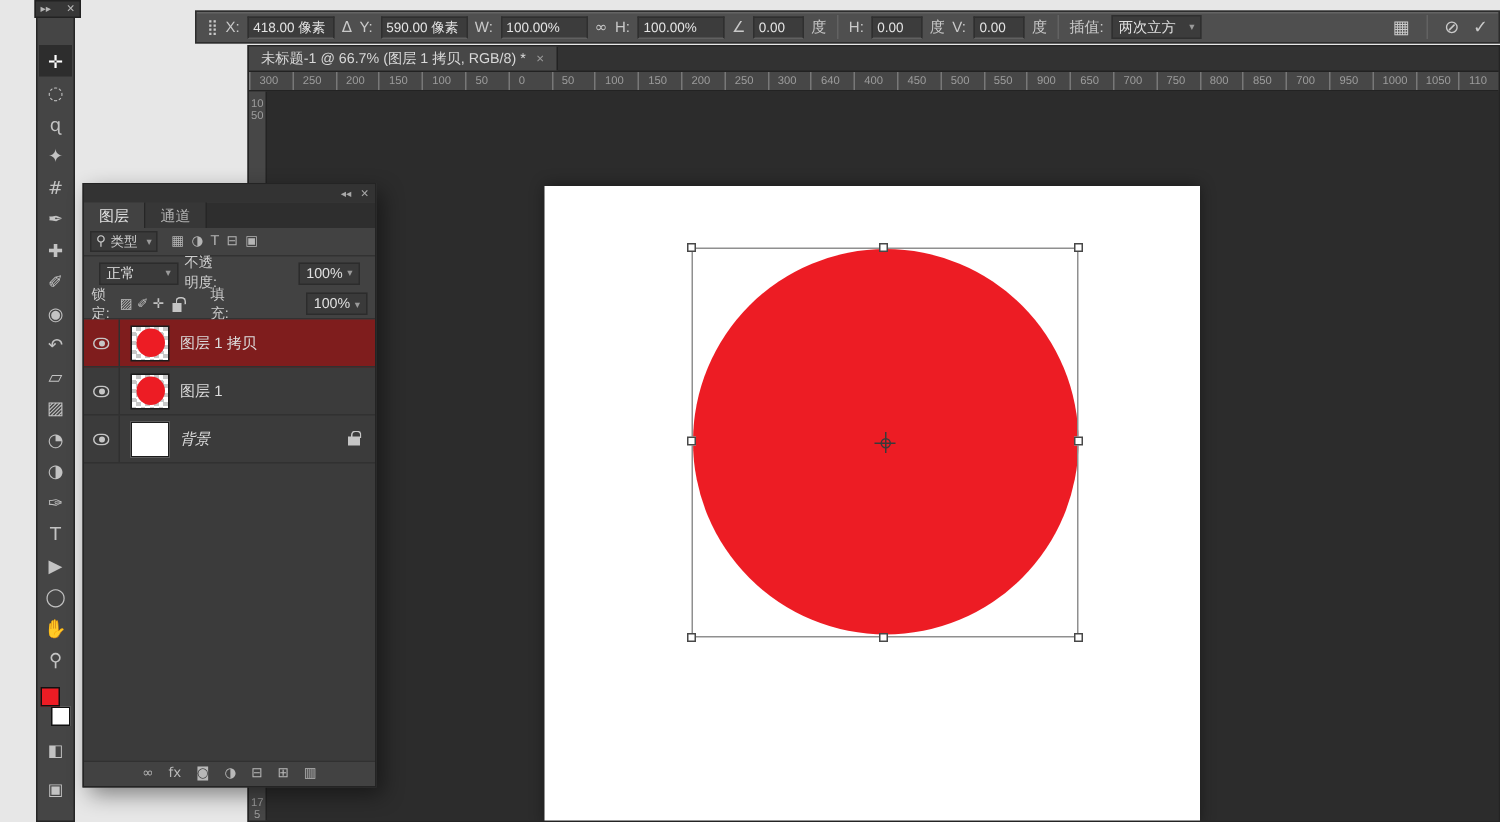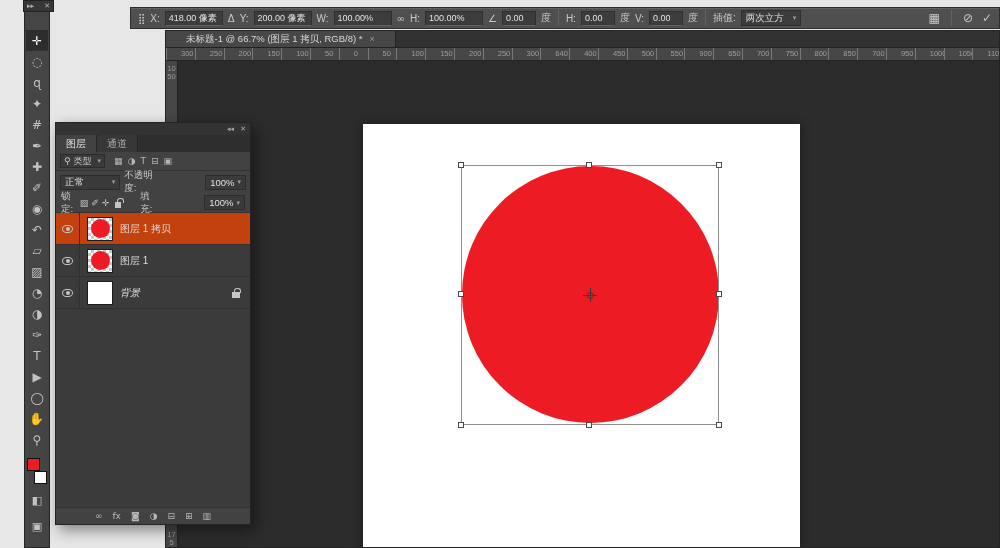--- a/index.html
+++ b/index.html
@@ -42,27 +42,27 @@
   .opt-sep { width:1px; height:16px; background:#626262; margin:0 2px; }
   .opt-dd { display:flex; align-items:center; gap:6px; background:#3c3c3c;
     border:1px solid #2f2f2f; height:16px; padding:0 4px; font-size:9.5px; color:#e0e0e0; }
   .opt-right { margin-left:auto; display:flex; align-items:center; gap:9px; }
   .opt-right .opt-icon { font-size:12px; }
 
   
   .main-window { position:absolute; left:165px; top:30px; width:835px; height:518px;
     background:#2c2c2c; border:1px solid #242424; display:flex; flex-direction:column; }
   .tab-bar { height:17px; background:#323232; border-bottom:1px solid #222; display:flex; flex:none; }
-  .tab { display:flex; align-items:center; gap:7px; background:#474747; padding:0 20px;
+  .tab { display:flex; align-items:center; gap:7px; background:#474747; padding:0 8px;
     font-size:9.5px; color:#d8d8d8; border-right:1px solid #222; white-space:nowrap; }
   .tab-close { color:#999; font-size:9px; }
   .h-ruler { height:13px; background:#474747; border-bottom:1px solid #232323;
     display:flex; overflow:hidden; flex:none; }
   .htick { flex:0 0 28.8px; border-left:1px solid #787878; color:#9c9c9c;
-    font-size:7.5px; padding-left:14px; line-height:12px; overflow:hidden; }
+    font-size:7.5px; padding-left:6px; line-height:12px; overflow:hidden; }
   .content { display:flex; flex:1; min-height:0; }
   .v-ruler { width:12px; background:#474747; border-right:1px solid #232323;
     position:relative; flex:none; }
   .v-digits { position:absolute; left:0; width:11px; color:#9c9c9c; font-size:7.5px;
     line-height:8px; text-align:center; word-break:break-all; }
   .v-top { top:4px; } .v-bottom { top:470px; }
   .viewport { flex:1; position:relative; overflow:hidden; background:#2c2c2c; }
   .doc { position:absolute; left:185px; top:63px; width:437px; height:425px;
     background:#ffffff; box-shadow:0 0 10px rgba(0,0,0,0.45); }
   .red-circle { position:absolute; left:284px; top:105px; width:257px; height:257px;
@@ -94,35 +94,35 @@
   .panel-tab { padding:8px 10px; display:flex; align-items:center; font-size:10px;
     color:#b0b0b0; background:#373737; border-right:1px solid #262626; }
   .panel-tab.active { background:#424242; color:#e2e2e2; }
   .filter-row { height:19px; display:flex; align-items:center; gap:4px; padding:0 4px;
     border-bottom:1px solid #323232; flex:none; }
   .filter-dd { display:flex; align-items:center; gap:3px; background:#3a3a3a;
     border:1px solid #2c2c2c; height:14px; padding:0 3px; font-size:9px; }
   .filter-icons { display:flex; align-items:center; }
   .filter-icons .f-icon { font-size:9px; color:#b5b5b5; margin-left:5px;
     font-family:"DejaVu Sans",sans-serif; }
-  .blend-row { height:22px; display:flex; align-items:center; gap:4px; padding:0 4px;
+  .blend-row { height:22px; display:flex; align-items:center; gap:4px; padding:0 10px;
     font-size:9.5px; flex:none; }
   .dd { background:#3a3a3a; border:1px solid #2c2c2c; height:15px; display:flex;
     align-items:center; justify-content:space-between; padding:0 4px; font-size:9.5px;
     color:#e0e0e0; }
   .dd-blend { width:74px; } .dd-val { width:42px;margin-left:45px; }
   .dd-arrow { font-size:7px; color:#9a9a9a; margin-left:3px; }
   .lock-row { height:20px; display:flex; align-items:center; gap:3px; padding:0 5px;
     border-bottom:1px solid #323232; font-size:9.5px; flex:none; }
   .lock-icons { display:flex; align-items:center; }
   .lock-icons .l-icon { font-size:9px; margin-right:3px; color:#c0c0c0;
     font-family:"DejaVu Sans",sans-serif; }
   .layers-list { flex:1; background:#3b3b3b; min-height:0; }
   .layer-row { height:32px; display:flex; align-items:center; border-bottom:1px solid #313131; }
-  .layer-row.selected { background:#c2410c; }
+  .layer-row.selected { background:#7f1d1d; }
   .eye-cell { width:24px; height:100%; display:flex; align-items:center;
     justify-content:center; border-right:1px solid #303030; flex:none; }
   .eye { width:11px; height:8px; border-radius:50% / 60%;
     box-shadow:inset 0 0 0 1px #c5c5c5; position:relative; }
   .eye::after { content:''; position:absolute; left:3.5px; top:2px; width:4px; height:4px;
     border-radius:50%; background:#c5c5c5; }
   .thumb { width:26px; height:24px; margin:0 7px; border:1px solid #1c1c1c;
     position:relative; background:#ffffff; flex:none; }
   .thumb.checker { background:conic-gradient(#c8c8c8 25%, #ffffff 0 50%, #c8c8c8 0 75%, #ffffff 0);
     background-size:6px 6px; }
@@ -224,21 +224,21 @@
       <span>▣</span>
     </div>
   </div>
 
   <div class="options-bar">
     <span class="opt-icon">⣿</span>
     <span class="opt-label">X:</span>
     <span class="opt-field w58">418.00 像素</span>
     <span class="opt-icon">Δ</span>
     <span class="opt-label">Y:</span>
-    <span class="opt-field w58">200.00 像素</span>
+    <span class="opt-field w58">590.00 像素</span>
     <span class="opt-label">W:</span>
     <span class="opt-field w58">100.00%</span>
     <span class="opt-icon">∞</span>
     <span class="opt-label">H:</span>
     <span class="opt-field w58">100.00%</span>
     <span class="opt-icon">∠</span>
     <span class="opt-field w34">0.00</span>
     <span class="opt-label">度</span>
     <span class="opt-sep"></span>
     <span class="opt-label">H:</span>

